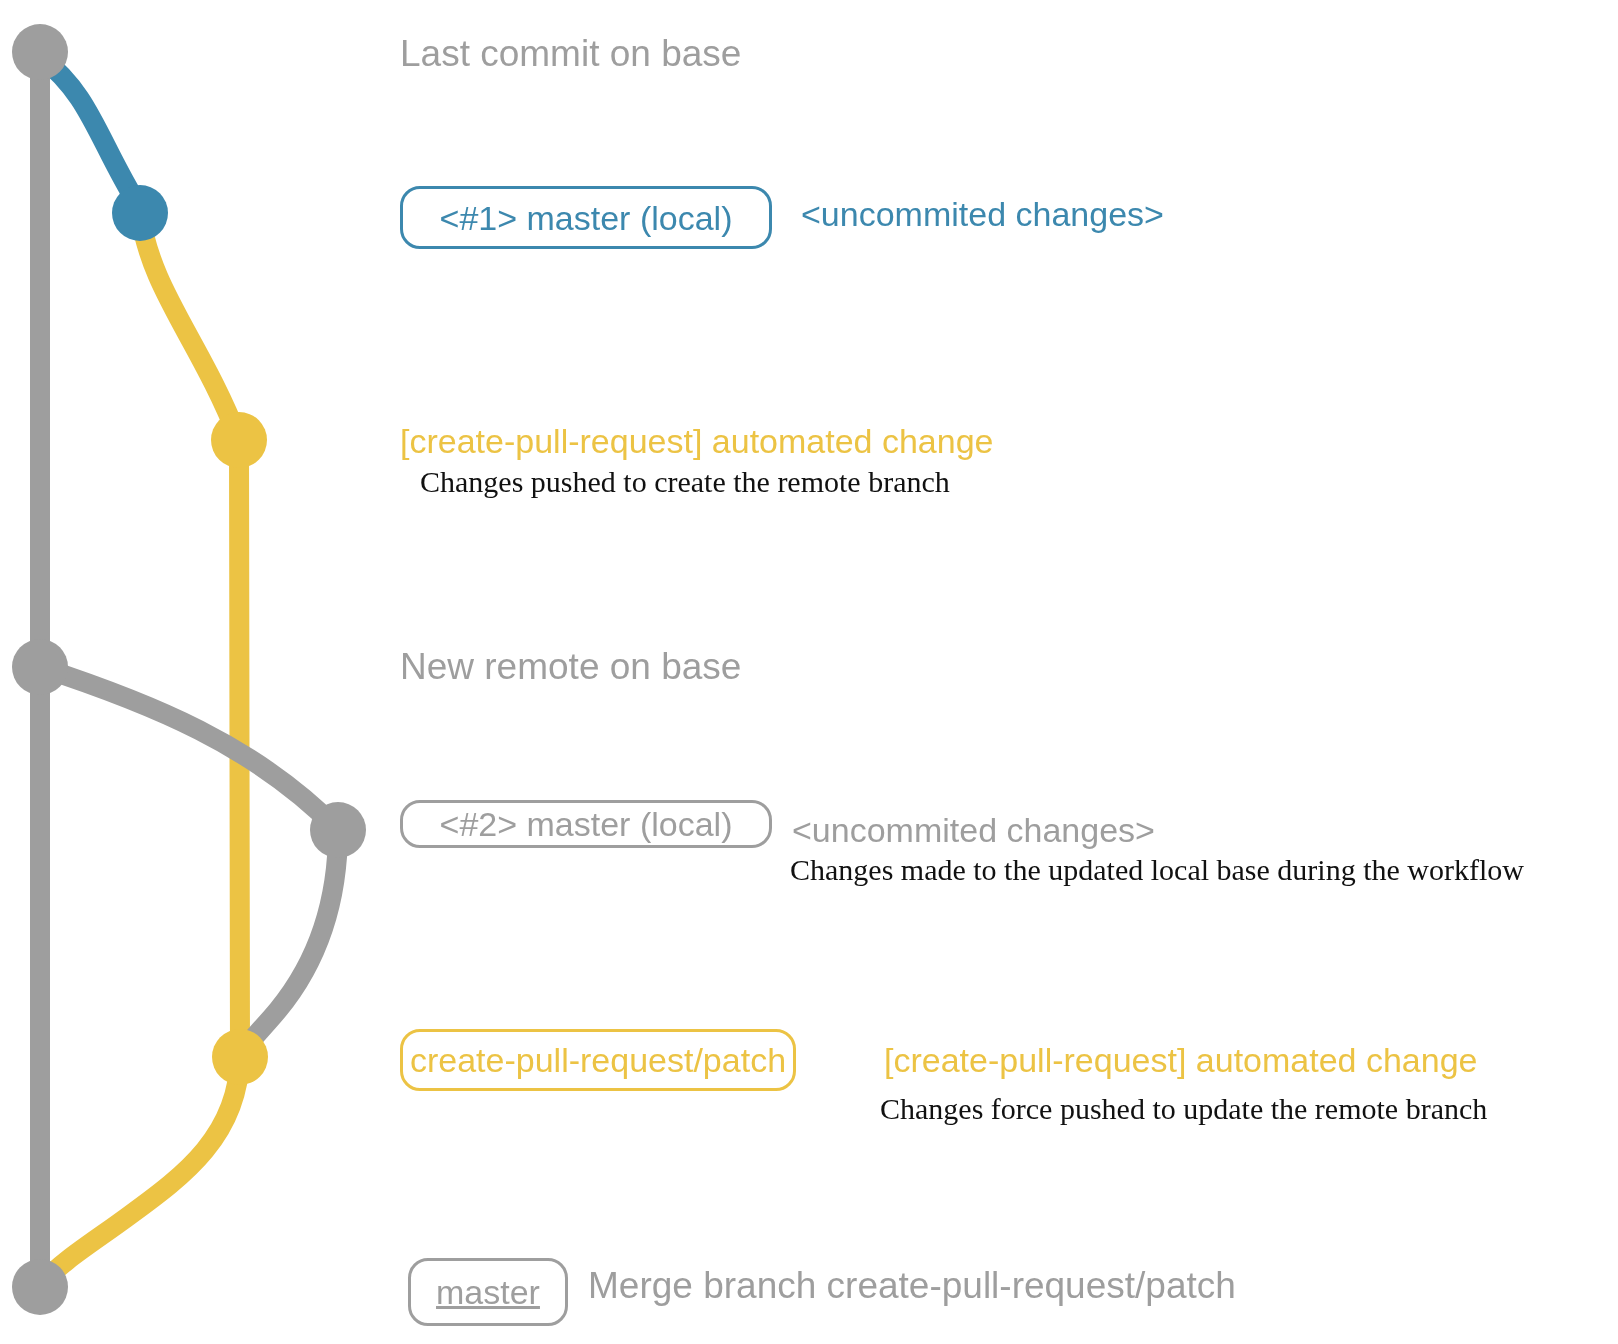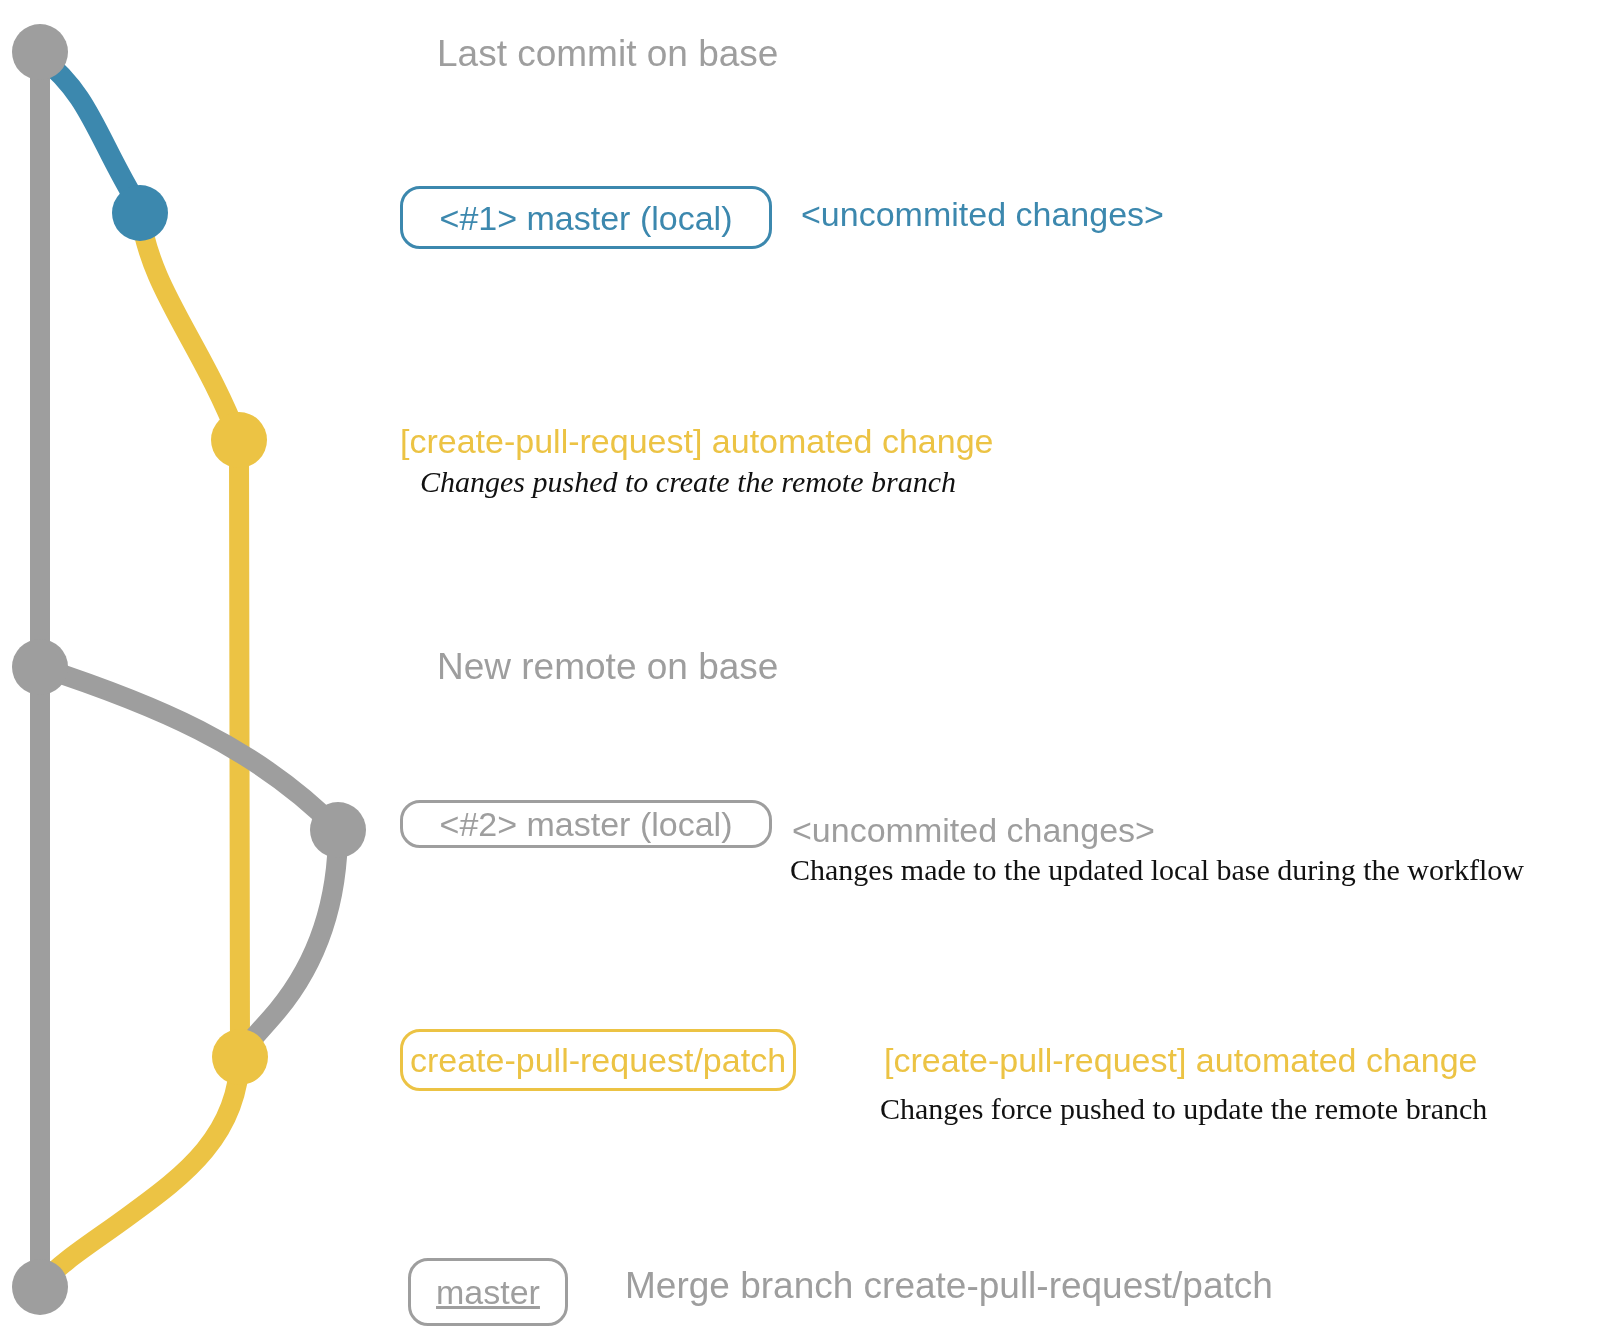--- a/index.html
+++ b/index.html
@@ -18,21 +18,20 @@
   .strand.yellow { stroke: var(--yellow); }
   .dot.gray   { fill: var(--gray); }
   .dot.blue   { fill: var(--blue); }
   .dot.yellow { fill: var(--yellow); }
 
   .note {
     position: absolute;
     font: 400 37px/1.2 "Liberation Sans", sans-serif;
     color: var(--gray);
     white-space: nowrap;
-    margin-left: 37px;
   }
   .badge {
     position: absolute;
     display: flex;
     align-items: center;
     justify-content: center;
     box-sizing: border-box;
     border: 3px solid;
     border-radius: 20px;
     font: 400 34px/1 "Liberation Sans", sans-serif;
@@ -84,21 +83,21 @@
   </svg>
 
   <div class="note" style="left:400px; top:32px;">Last commit on base</div>
 
   <div class="badge blue" style="left:400px; top:186px; width:372px; height:63px;">
     <span>&lt;#1&gt; master (local)</span>
   </div>
   <div class="msg blue" style="left:801px; top:194px;">&lt;uncommited changes&gt;</div>
 
   <div class="msg yellow" style="left:400px; top:421px;">[create-pull-request] automated change</div>
-  <div class="desc" style="left:420px; top:464px;font-style:italic;">Changes pushed to create the remote branch</div>
+  <div class="desc" style="left:420px; top:464px;">Changes pushed to create the remote branch</div>
 
   <div class="note" style="left:400px; top:645px;">New remote on base</div>
 
   <div class="badge gray" style="left:400px; top:800px; width:372px; height:48px;">
     <span>&lt;#2&gt; master (local)</span>
   </div>
   <div class="msg gray" style="left:792px; top:810px;">&lt;uncommited changes&gt;</div>
   <div class="desc" style="left:790px; top:852px;">Changes made to the updated local base during the workflow</div>
 
   <div class="badge yellow" style="left:400px; top:1029px; width:396px; height:62px;">

